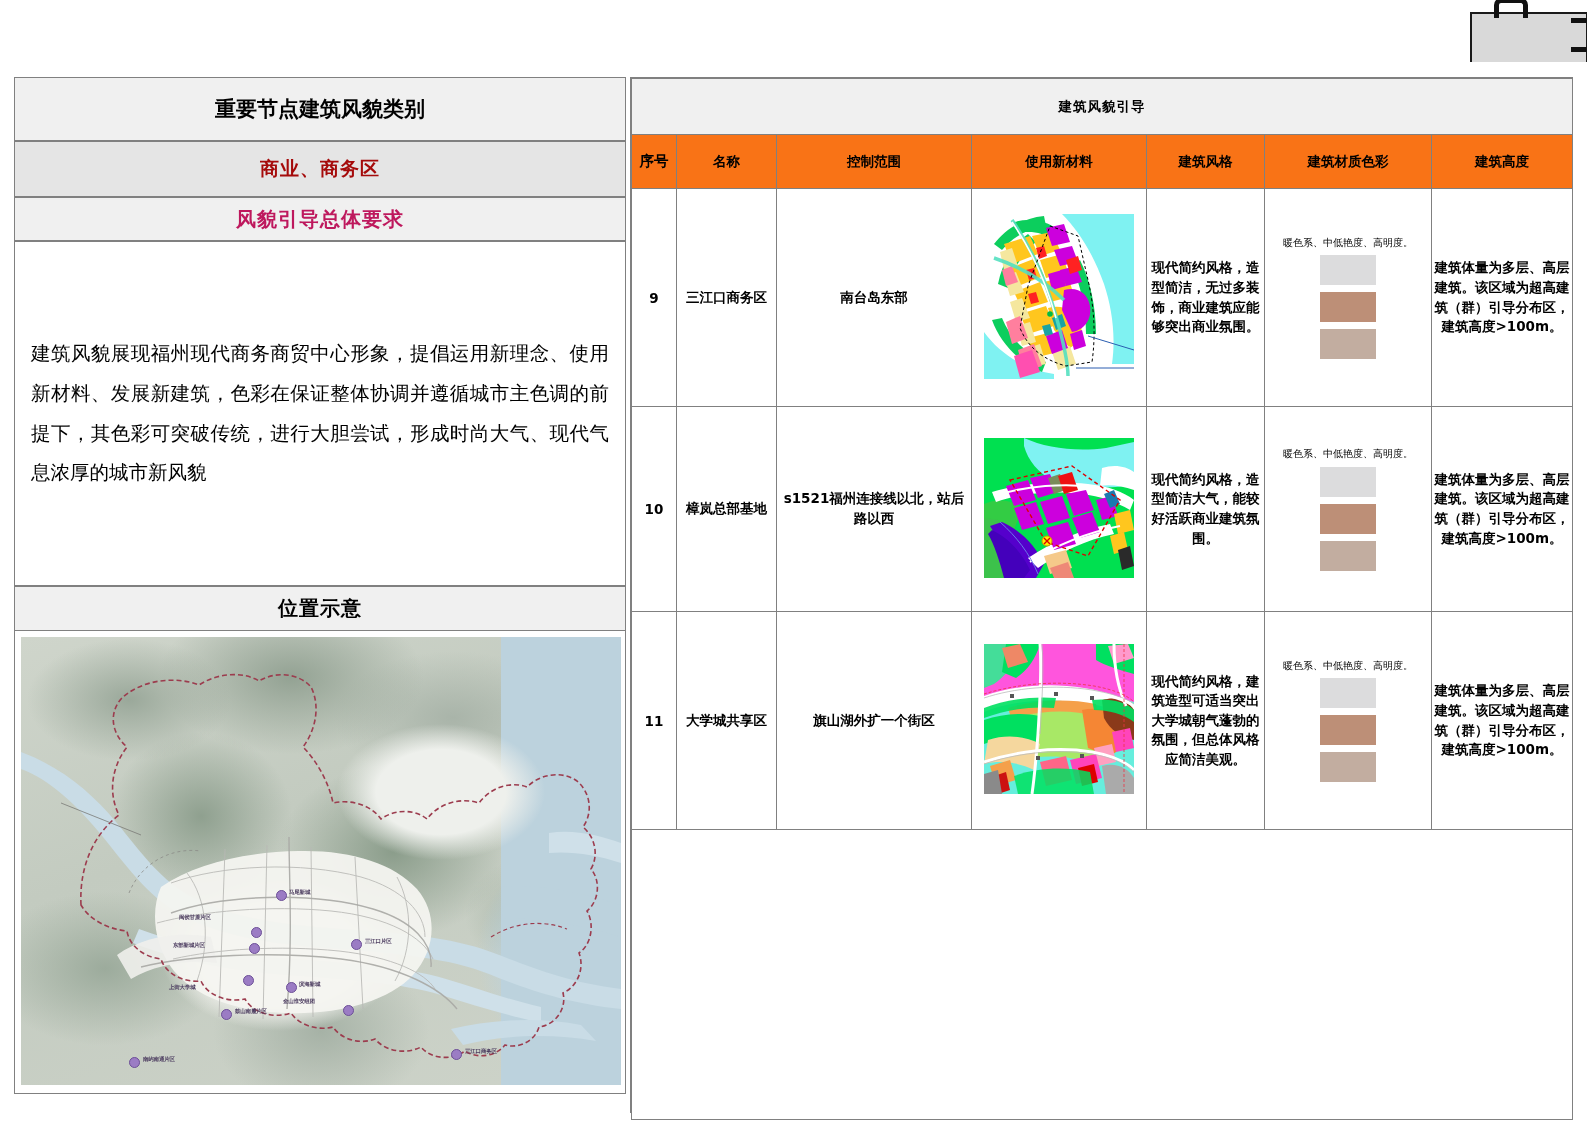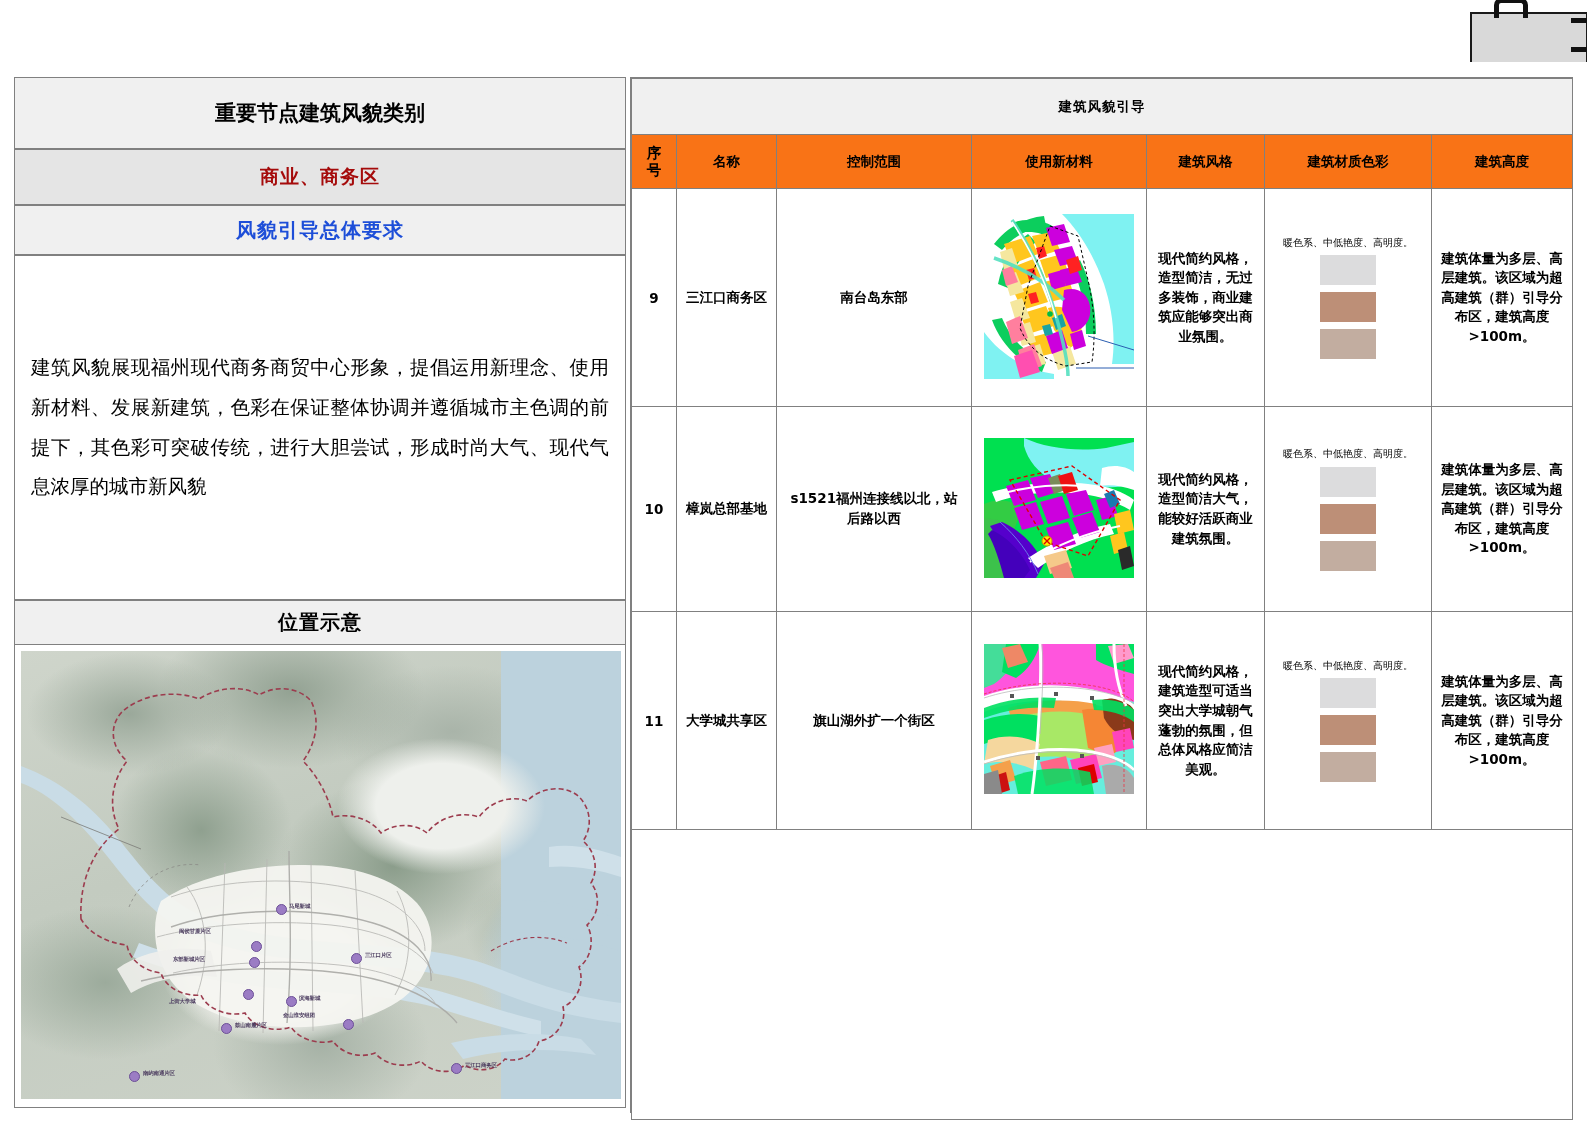--- a/index.html
+++ b/index.html
@@ -33,23 +33,23 @@
     line-height:1;
   }
 
   
   .left-panel{position:absolute;left:14px;top:77px;width:612px;height:1036px;}
 
   .lp-cell{
     border:1px solid #808080;box-sizing:border-box;width:100%;
     display:flex;align-items:center;justify-content:center;
   }
-  .lp-head{background:#f0f0f0;height:72px;font-size:21px;font-weight:bold;color:#000;}
+  .lp-head{background:#f0f0f0;height:64px;font-size:21px;font-weight:bold;color:#000;}
   .lp-cat{background:#e5e5e5;height:56px;font-size:19px;font-weight:bold;color:#a50b0b;letter-spacing:1px;}
-  .lp-sub{background:#f0f0f0;height:50px;font-size:20px;font-weight:bold;color:#1d4ed8;letter-spacing:1px;}
+  .lp-sub{background:#f0f0f0;height:44px;font-size:20px;font-weight:bold;color:#be185d;letter-spacing:1px;}
   .lp-body{
     background:#ffffff;height:345px;align-items:center;justify-content:flex-start;
     padding:14px 16px;
   }
   .lp-body p{
     margin:0;font-size:19.5px;font-weight:normal;color:#000;line-height:2.05;
     text-align:justify;text-justify:inter-ideograph;
   }
   .lp-sub2{background:#f0f0f0;height:45px;font-size:20px;font-weight:bold;color:#000;letter-spacing:1px;}
   .lp-map{
@@ -82,21 +82,21 @@
      background:#9b7cc4;border:1px solid #6c4f97;}
   .lm-lbl{position:absolute;font-size:5.5px;color:#4a3a5e;white-space:nowrap;
      transform:translateY(-1px);font-weight:bold;letter-spacing:-0.2px;}
 
   
   .right-table{position:absolute;left:630px;top:77px;width:943px;height:1036px;
      border:1px solid #808080;box-sizing:border-box;background:#fff;}
   table.guide{border-collapse:collapse;table-layout:fixed;width:941px;}
   table.guide th,table.guide td{
     border:1px solid #808080;box-sizing:border-box;vertical-align:middle;
-    font-size:13.5px;color:#000;padding:8px;text-align:center;
+    font-size:13.5px;color:#000;padding:0;text-align:center;
   }
   .g-title{background:#f0f0f0;height:56px;text-align:center;
      font-size:20px;font-weight:bold;letter-spacing:1px;}
   .g-head th{background:#f97316;height:54px;text-align:center;
      font-size:14.5px;font-weight:bold;line-height:1.15;}
   .g-head th.narrow{font-size:14.5px;letter-spacing:0;}
 
   td.c-no{text-align:center;font-size:16px;font-weight:bold;}
   td.c-name,td.c-scope,td.c-style,td.c-mat,td.c-height{
      font-weight:bold;line-height:1.45;padding:6px 5px;text-align:left;}

